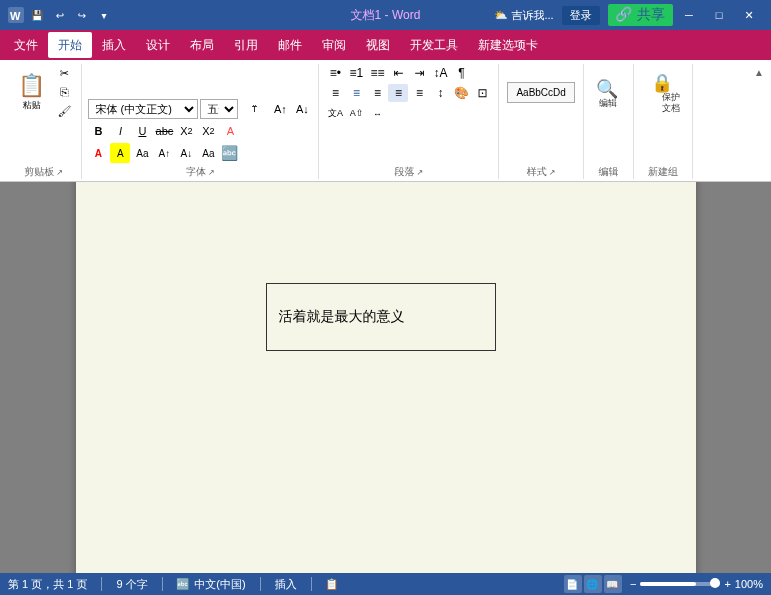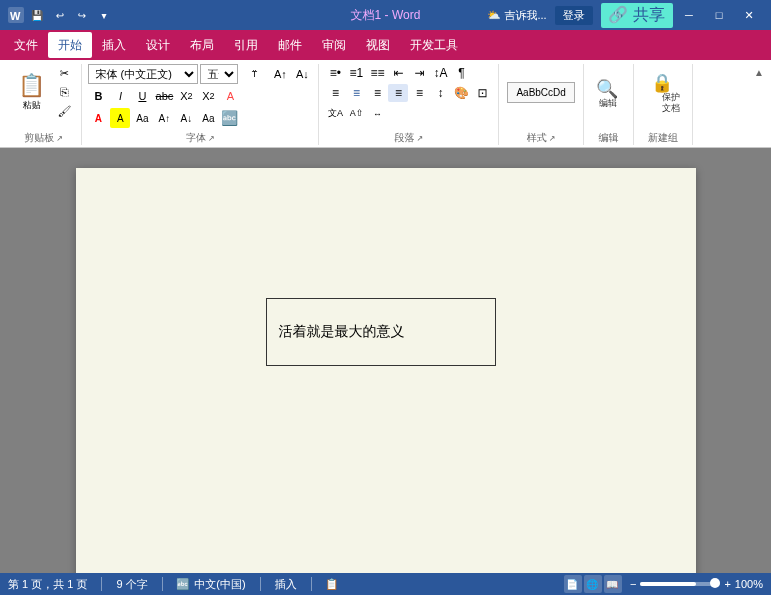--- a/index.html
+++ b/index.html
@@ -114,21 +114,21 @@
     .paste-label { font-size: 9px; }
     .clipboard-right { display: flex; flex-direction: column; gap: 1px; }
     .small-btn { 
       display: flex; align-items: center; justify-content: center;
       padding: 1px 3px; cursor: pointer; border-radius: 2px;
       font-size: 11px; min-width: 22px; height: 18px;
     }
 
     
     .font-controls { display: flex; flex-direction: column; gap: 2px; }
-    .font-row1 { display: flex; align-items: center; gap: 2px; }
+    .font-row1 { display: flex; align-items: center; gap: 2px; margin-top: 35px; }
     .font-row2 { display: flex; align-items: center; gap: 2px; }
     .font-row3 { display: flex; align-items: center; gap: 2px; }
     .font-select {
       width: 110px; height: 20px; font-size: 11px; border: 1px solid #ababab;
       background: white; padding: 0 2px; cursor: pointer;
     }
     .size-select {
       width: 38px; height: 20px; font-size: 11px; border: 1px solid #ababab;
       background: white; padding: 0 2px;
     }
@@ -161,21 +161,21 @@
       cursor: pointer; font-size: 10px; color: #666;
       background: white;
     }
 
     
     .doc-area {
       flex: 1;
       background: #808080;
       display: flex;
       justify-content: center;
-      align-items: flex-start;
+      align-items: center;
       padding: 20px;
       overflow: auto;
       position: relative;
     }
     .page {
       background: #f5f5e8;
       width: 620px;
       min-height: 450px;
       box-shadow: 0 2px 8px rgba(0,0,0,0.3);
       position: relative;
@@ -216,21 +216,21 @@
     .zoom-slider { display: flex; align-items: center; gap: 4px; }
     .slider-track { width: 80px; height: 4px; background: rgba(255,255,255,0.4); border-radius: 2px; position: relative; cursor: pointer; }
     .slider-fill { width: 70%; height: 100%; background: white; border-radius: 2px; }
     .slider-thumb { position: absolute; right: 0; top: -4px; width: 10px; height: 10px; background: white; border-radius: 50%; }
 
     .divider-v { width: 1px; height: 14px; background: rgba(255,255,255,0.4); margin: 0 2px; }
 
     
     .login-area { display: flex; align-items: center; gap: 8px; }
     .login-btn { background: #1a4a8a; color: white; padding: 2px 8px; border-radius: 2px; font-size: 11px; cursor: pointer; border: none; }
-    .share-btn { background: #5eead4; color: #2b579a; padding: 2px 8px; border-radius: 2px; font-size: 16px; cursor: pointer; border: none; display: flex; align-items: center; gap: 2px; }
+    .share-btn { background: #22c55e; color: #2b579a; padding: 2px 8px; border-radius: 2px; font-size: 14px; cursor: pointer; border: none; display: flex; align-items: center; gap: 2px; }
   </style>
 </head>
 <body>
 
 <div class="title-bar">
   <div class="title-bar-left">
 
     <div class="title-icon">
       <svg width="16" height="16" viewBox="0 0 16 16">
         <rect width="16" height="16" rx="2" fill="#ffffff" opacity="0.2"></rect>
@@ -261,20 +261,21 @@
   <div class="menu-item">文件</div>
   <div class="menu-item active">开始</div>
   <div class="menu-item">插入</div>
   <div class="menu-item">设计</div>
   <div class="menu-item">布局</div>
   <div class="menu-item">引用</div>
   <div class="menu-item">邮件</div>
   <div class="menu-item">审阅</div>
   <div class="menu-item">视图</div>
   <div class="menu-item">开发工具</div>
+  <div class="menu-item">新建选项卡</div>
 </div>
 
 <div class="ribbon" style="position:relative;">
 
   <div class="ribbon-group">
     <div class="ribbon-group-content">
       <div class="paste-btn">
         <div class="paste-icon">📋</div>
         <div class="paste-label">粘贴</div>
       </div>

